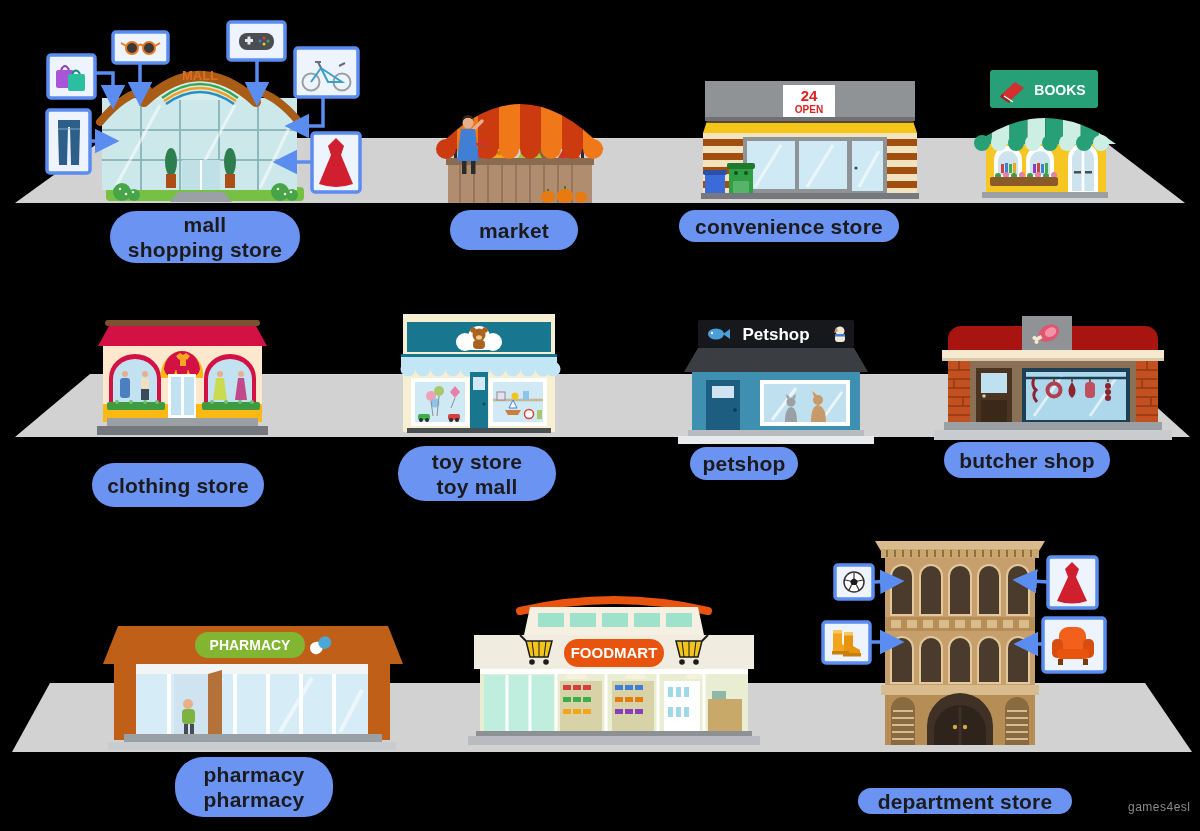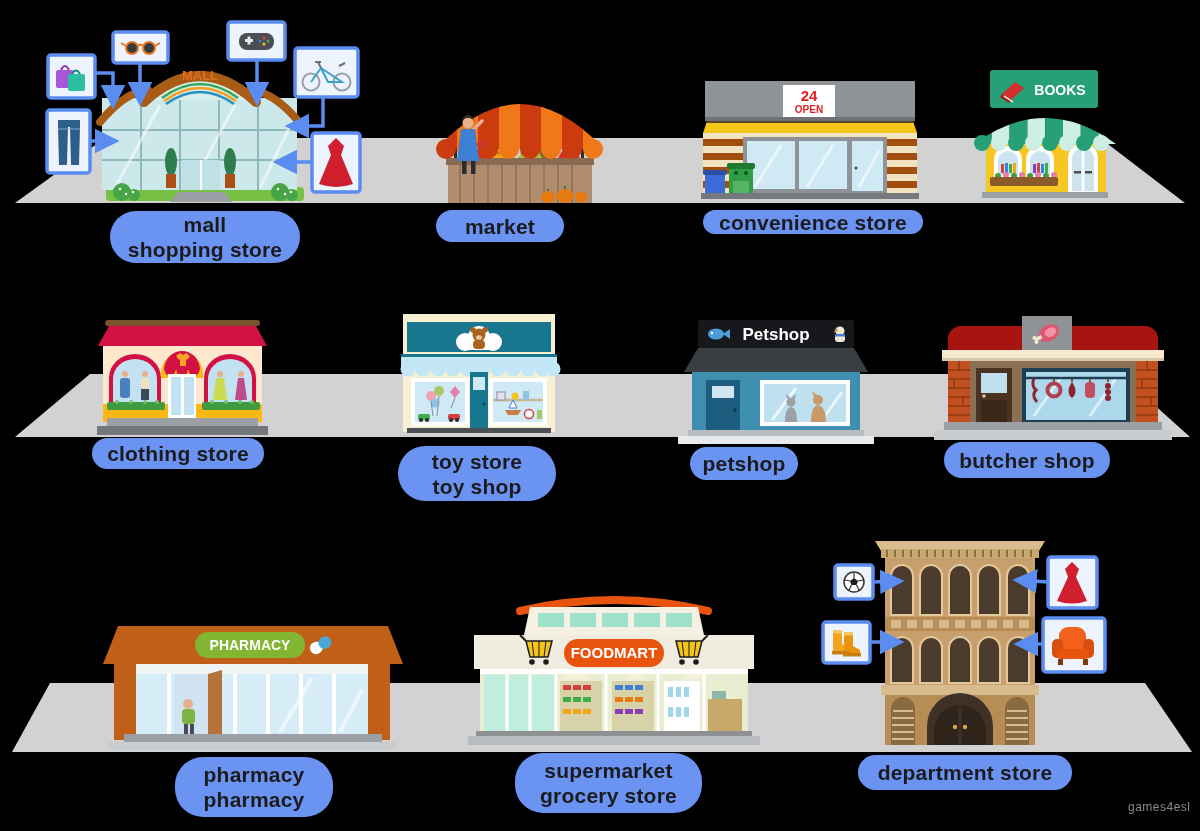--- a/index.html
+++ b/index.html
@@ -856,45 +856,41 @@
         <rect x="243" y="124" width="5" height="6" fill="#7a3a10"></rect>
           <rect x="268" y="124" width="5" height="6" fill="#7a3a10"></rect>
       </g>
     </g>
   </svg>
 
   <div class="pill" style="left:110px;top:211px;width:190px;height:52px">
     <span>mall</span>
     <span>shopping store</span>
   </div>
-  <div class="pill" style="left:436px;top:210px;width:128px;height:32px">
+  <div class="pill" style="left:450px;top:210px;width:128px;height:40px">
     <span>market</span>
   </div>
-  <div class="pill" style="left:703px;top:210px;width:220px;height:24px">
+  <div class="pill" style="left:679px;top:210px;width:220px;height:32px">
     <span>convenience store</span>
   </div>
-  <div class="pill" style="left:92px;top:438px;width:172px;height:31px">
+  <div class="pill" style="left:92px;top:463px;width:172px;height:44px">
     <span>clothing store</span>
   </div>
   <div class="pill" style="left:398px;top:446px;width:158px;height:55px">
     <span>toy store</span>
-    <span>toy shop</span>
+    <span>toy mall</span>
   </div>
   <div class="pill" style="left:690px;top:447px;width:108px;height:33px">
     <span>petshop</span>
   </div>
   <div class="pill" style="left:944px;top:442px;width:166px;height:36px">
     <span>butcher shop</span>
   </div>
   <div class="pill" style="left:175px;top:757px;width:158px;height:60px">
     <span>pharmacy</span>
     <span>pharmacy</span>
   </div>
-  <div class="pill" style="left:515px;top:753px;width:187px;height:60px">
-    <span>supermarket</span>
-    <span>grocery store</span>
-  </div>
-  <div class="pill" style="left:858px;top:755px;width:214px;height:35px">
+  <div class="pill" style="left:858px;top:788px;width:214px;height:26px">
     <span>department store</span>
   </div>
 
   <div class="watermark">games4esl</div>
 </div>
 
 </body></html>

